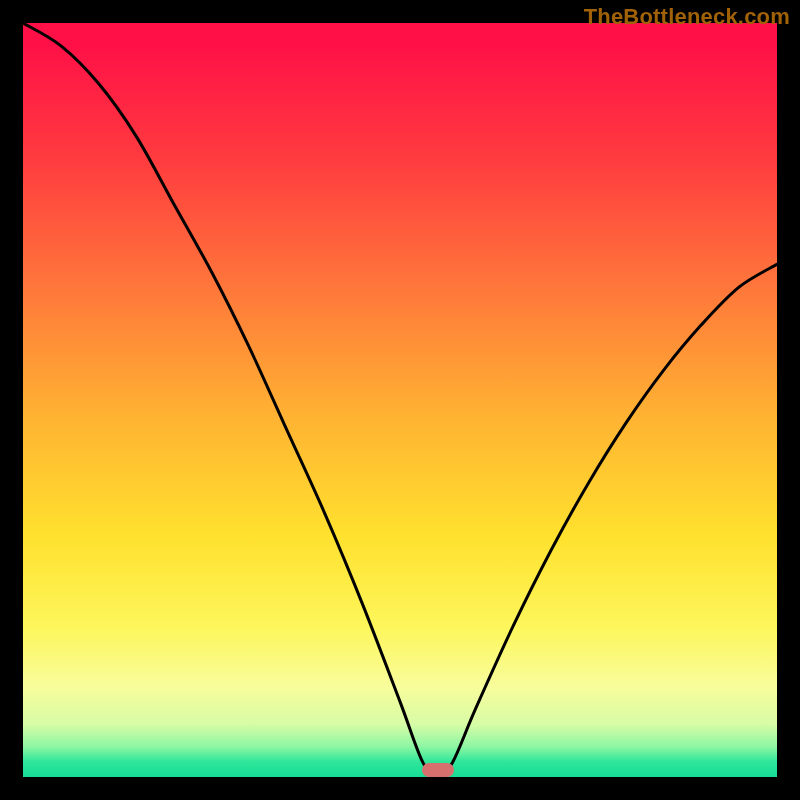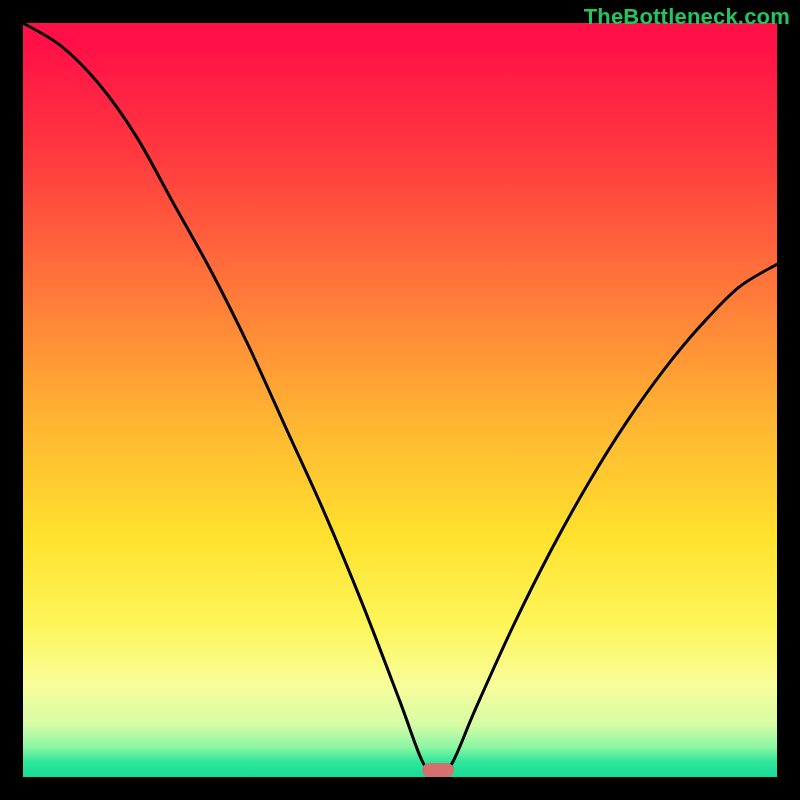--- a/index.html
+++ b/index.html
@@ -14,21 +14,21 @@
   .frame {
     position: relative;
     width: 800px;
     height: 800px;
     background: #000;
   }
   .watermark {
     position: absolute;
     top: 4px;
     right: 10px;
-    color: #22c55e;
+    color: #a16207;
     font-size: 22px;
     font-weight: 600;
     letter-spacing: 0.2px;
     z-index: 3;
   }
   .plot {
     position: absolute;
     left: 23px;
     top: 23px;
     width: 754px;

